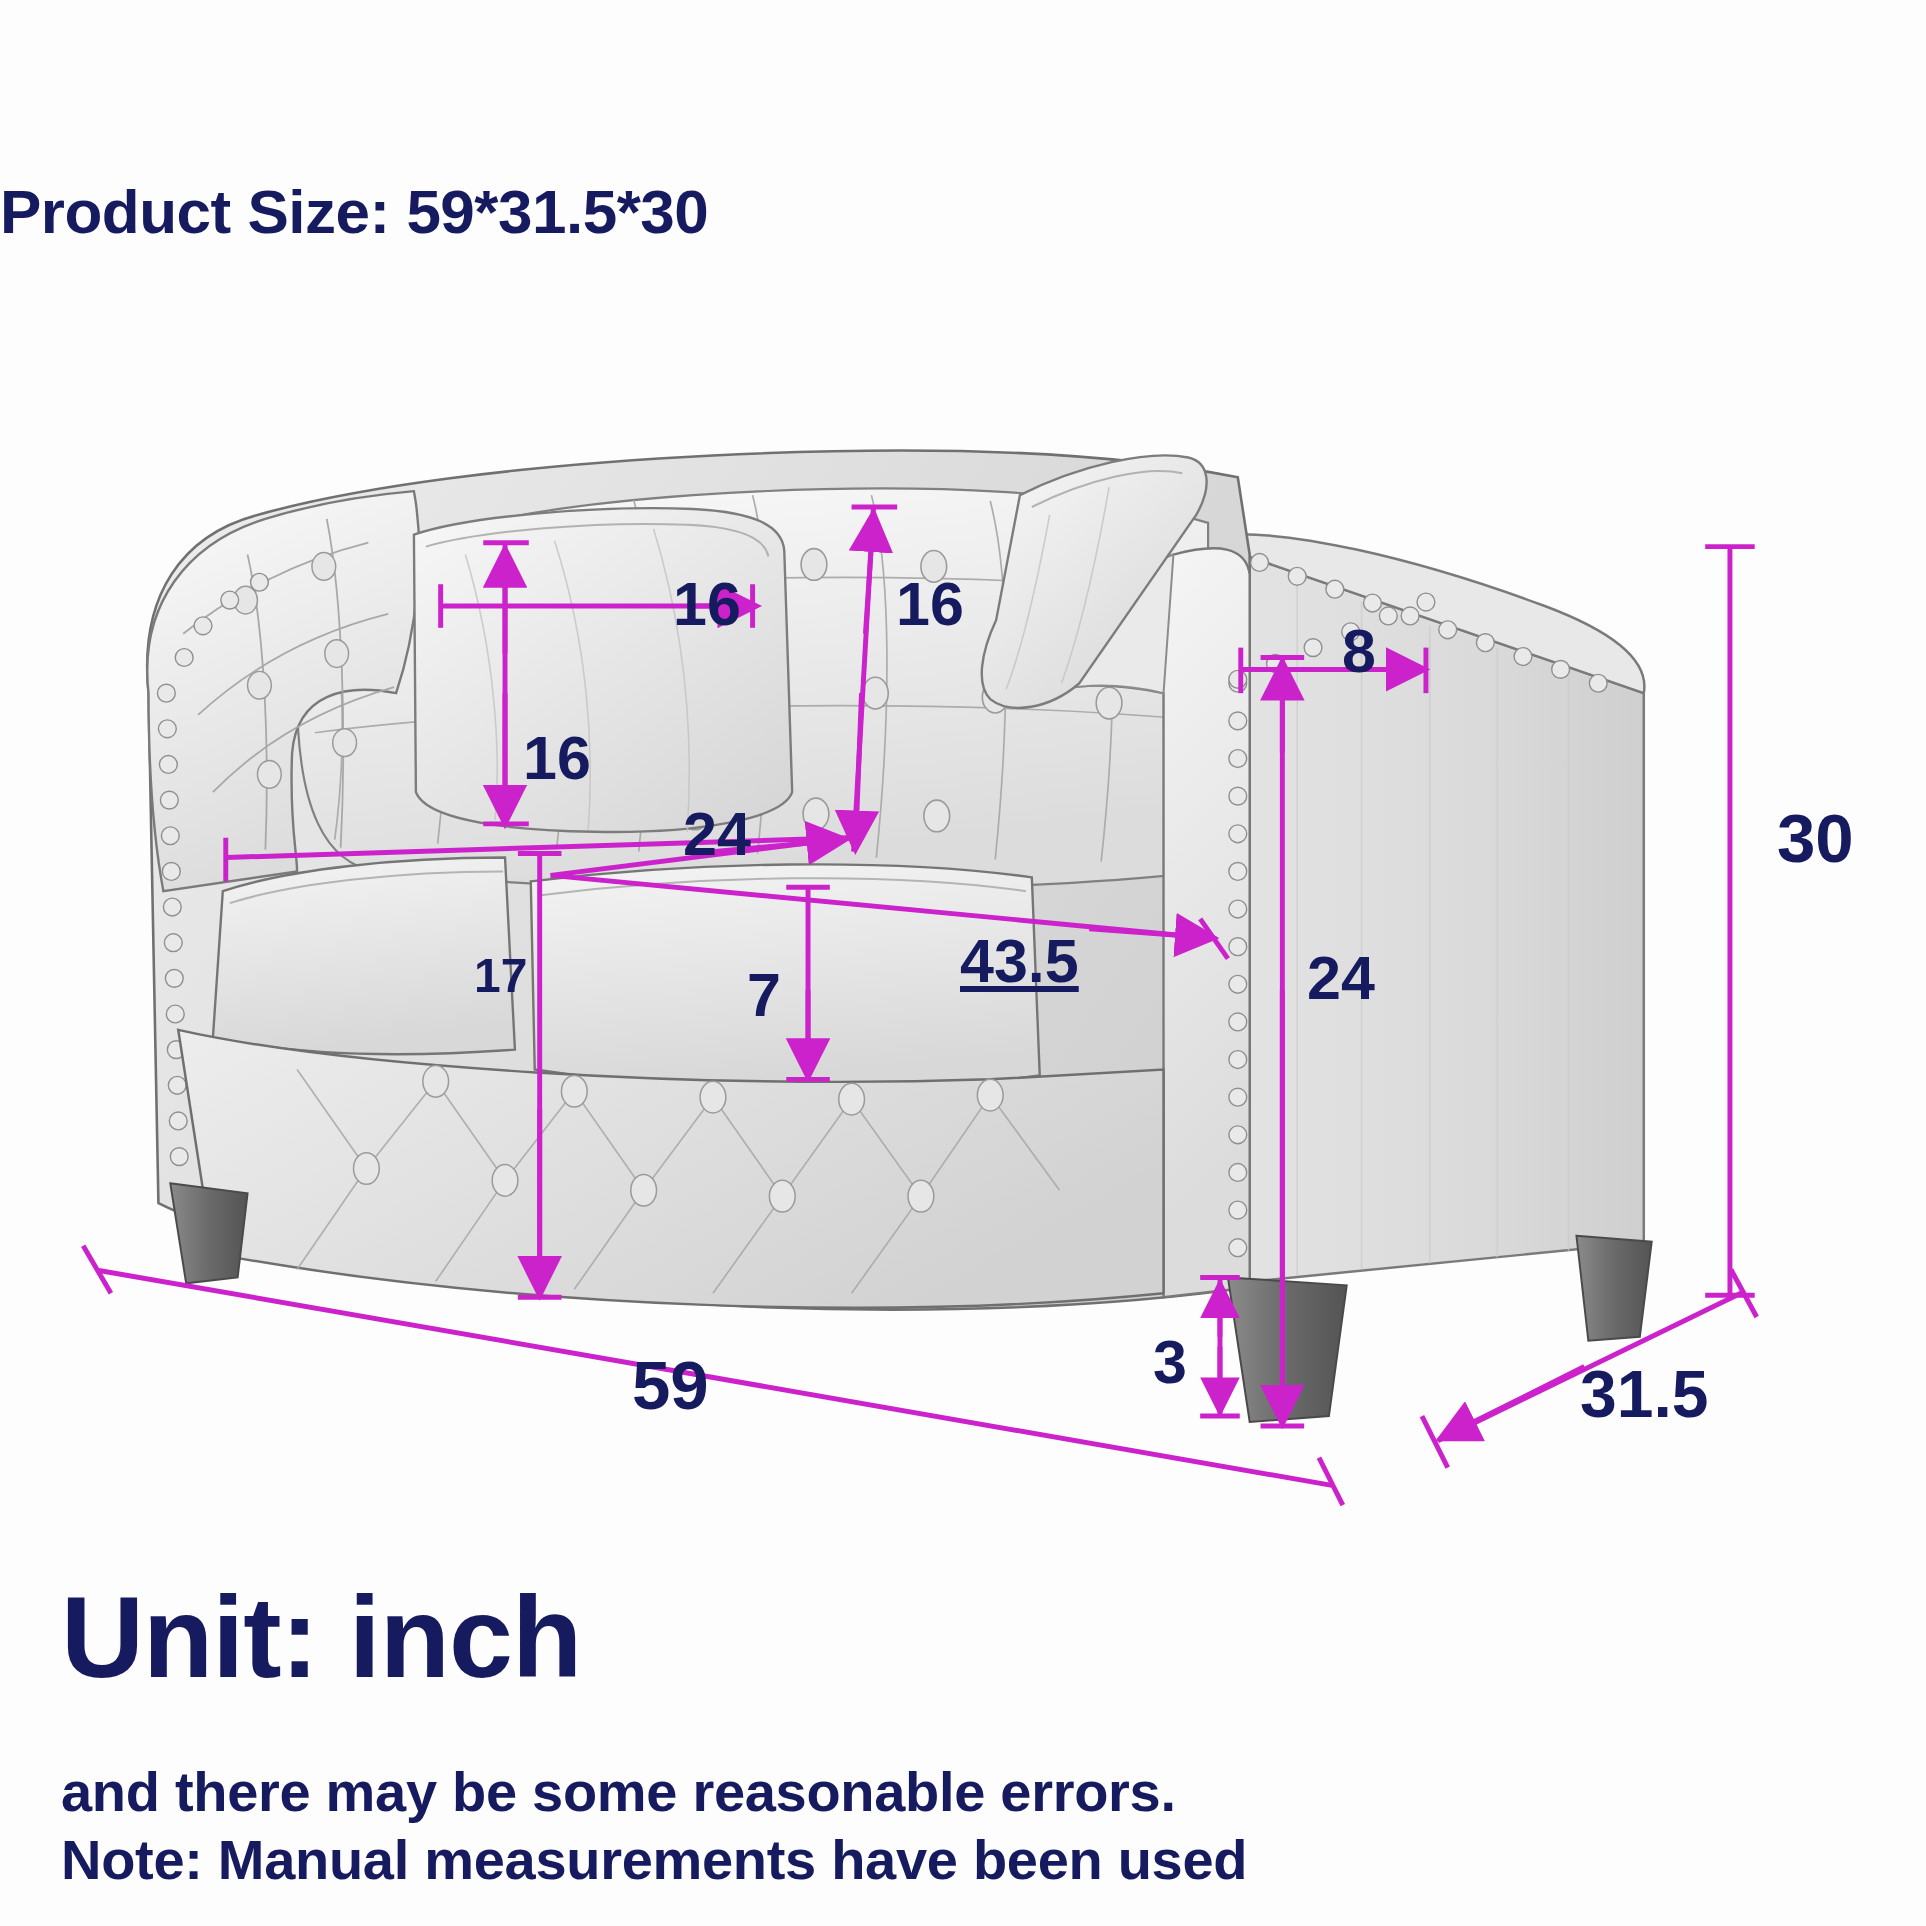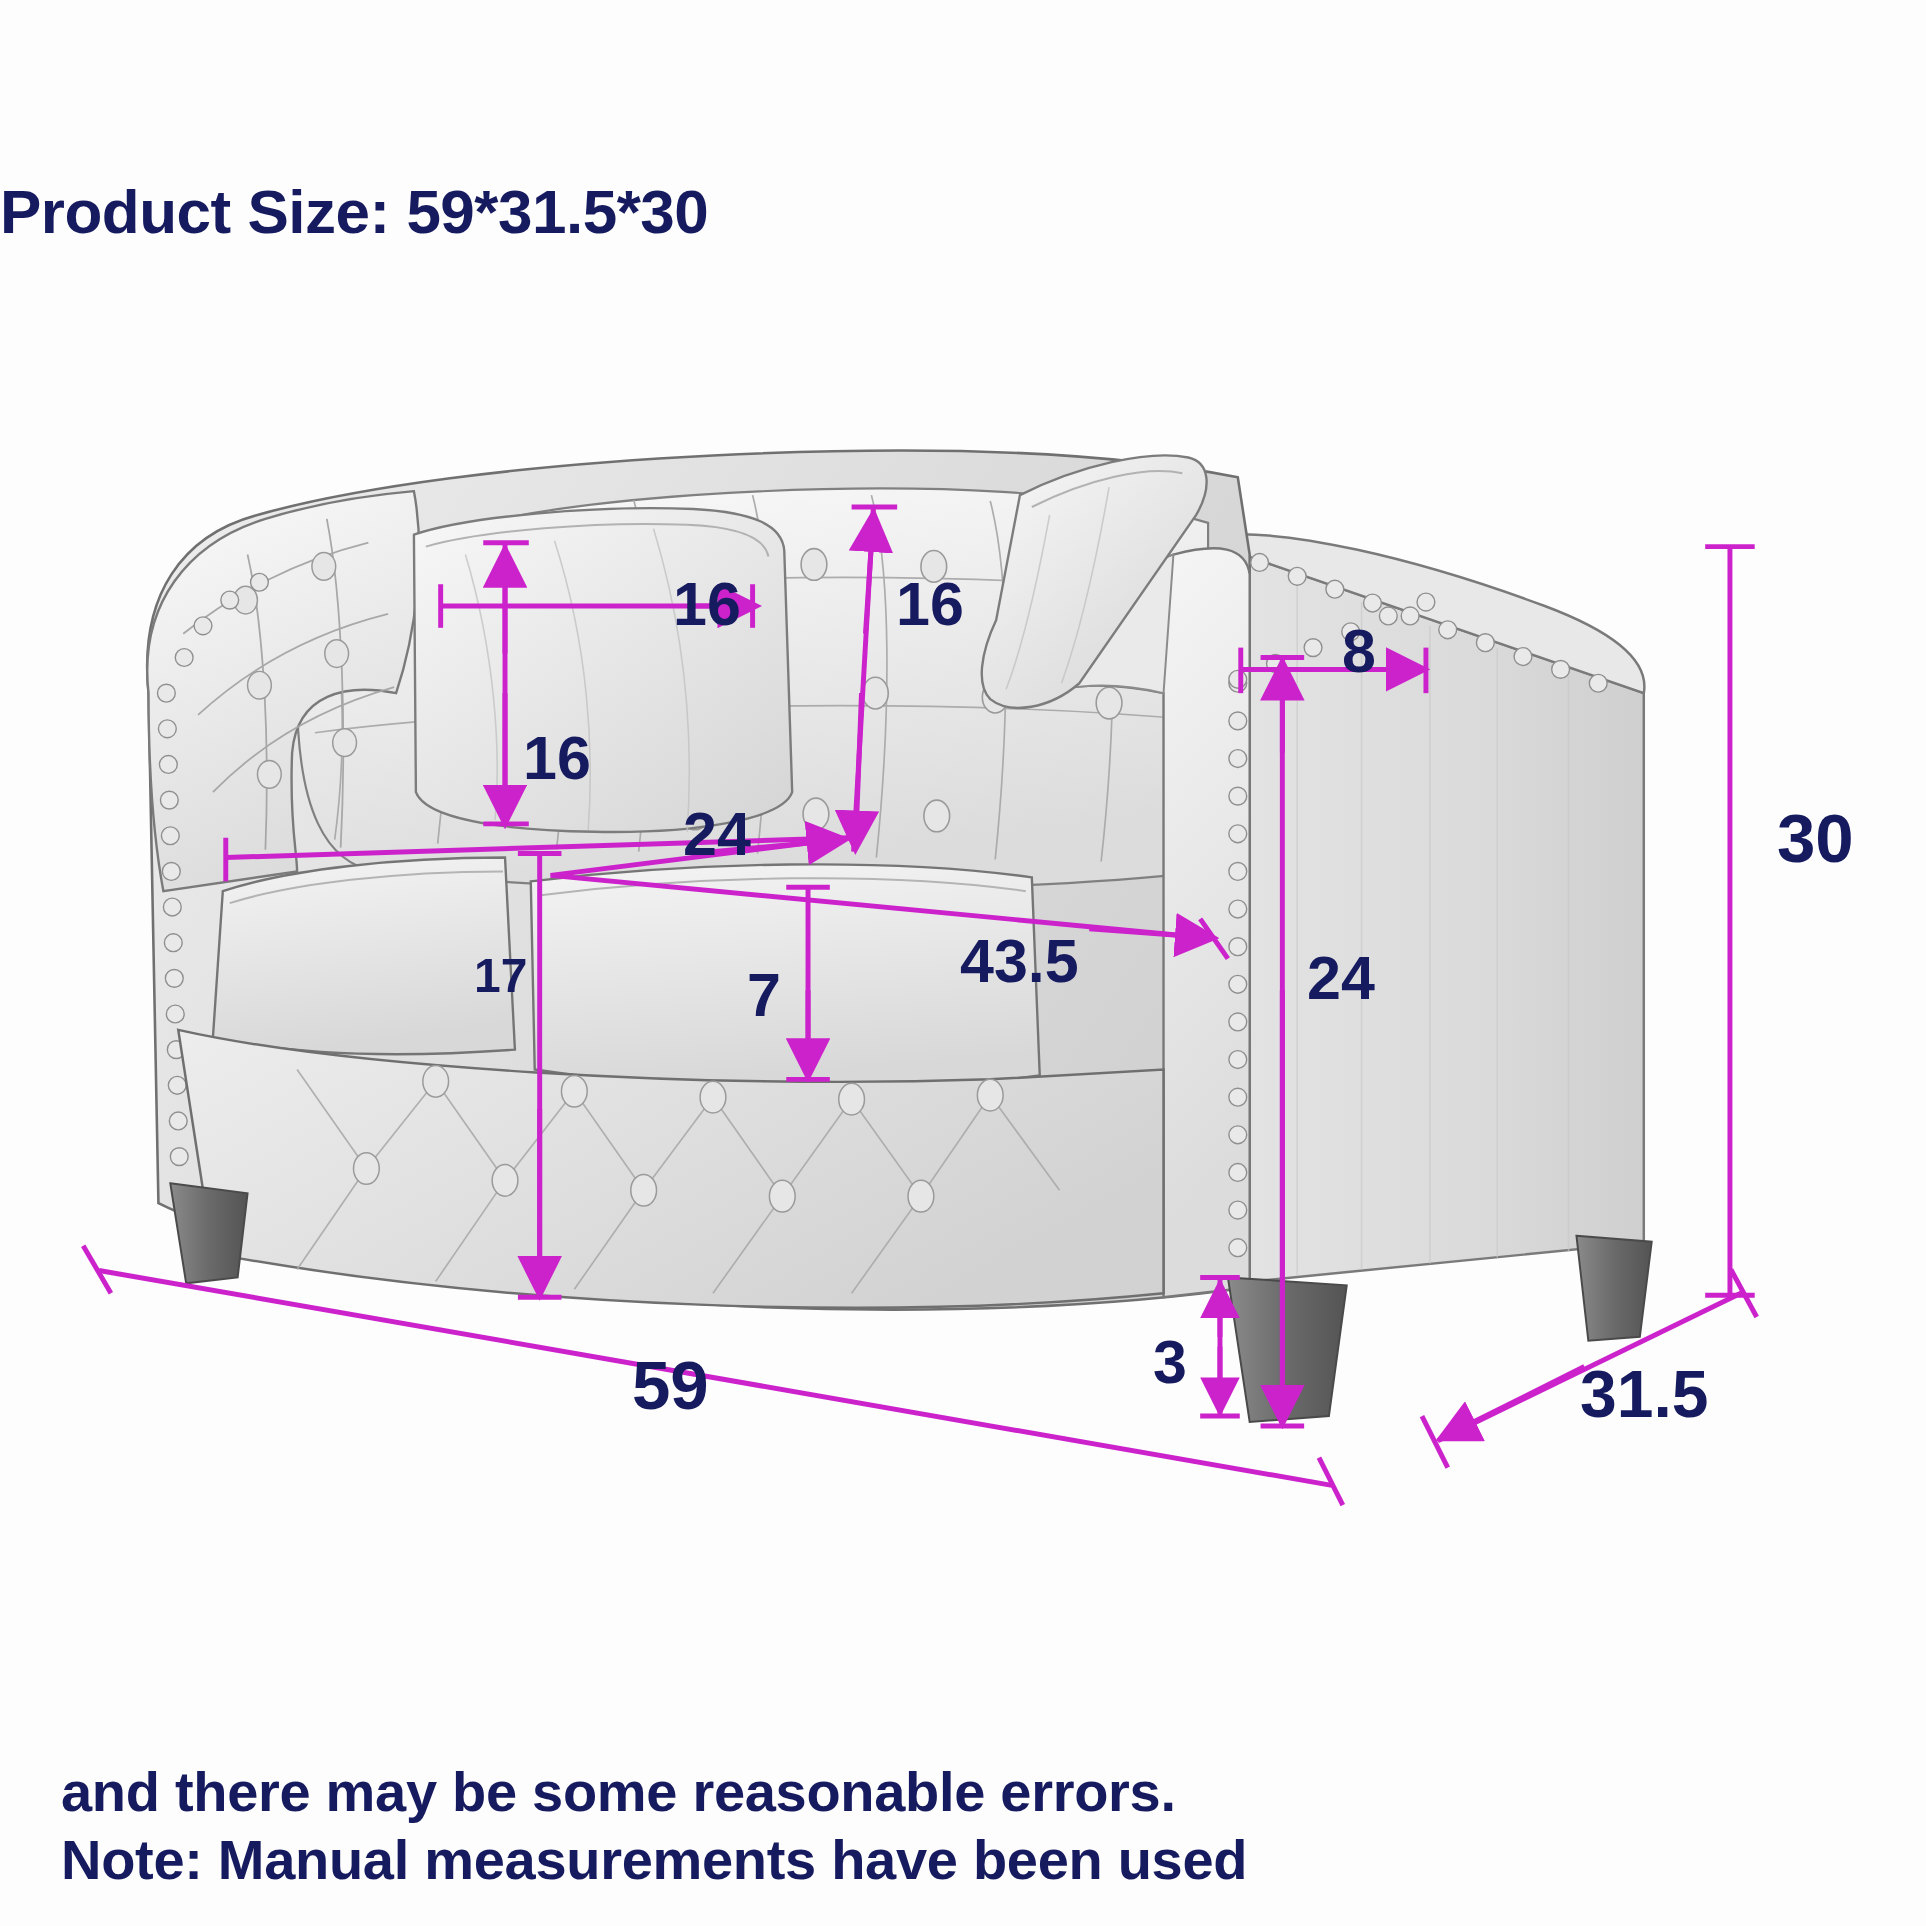--- a/index.html
+++ b/index.html
@@ -363,27 +363,28 @@
 
   <div class="title-text">Product Size: 59*31.5*30</div>
 
   <div class="dim" style="left:673px;top:574px;font-size:61px;">16</div>
   <div class="dim" style="left:523px;top:728px;font-size:61px;">16</div>
   <div class="dim" style="left:896px;top:574px;font-size:61px;">16</div>
   <div class="dim" style="left:1342px;top:621px;font-size:61px;">8</div>
   <div class="dim" style="left:683px;top:804px;font-size:61px;">24</div>
   <div class="dim" style="left:474px;top:952px;font-size:48px;">17</div>
   <div class="dim" style="left:747px;top:965px;font-size:61px;">7</div>
-  <div class="dim" style="left:960px;top:931px;font-size:61px;">43.5</div>
+  <div class="dim" style="left:960px;top:931px;font-size:61px;text-decoration:underline;">43.5</div>
   <div class="dim" style="left:1307px;top:948px;font-size:61px;">24</div>
   <div class="dim" style="left:1153px;top:1332px;font-size:61px;">3</div>
   <div class="dim" style="left:632px;top:1351px;font-size:69px;">59</div>
   <div class="dim" style="left:1580px;top:1361px;font-size:66px;">31.5</div>
   <div class="dim" style="left:1777px;top:804px;font-size:69px;">30</div>
 
+  <div class="unit-text">Unit: inch</div>
 
   <div class="note-text">
     <div>and there may be some reasonable errors.</div>
     <div>Note: Manual measurements have been used</div>
   </div>
 
 </div>
 
 
 </body></html>

